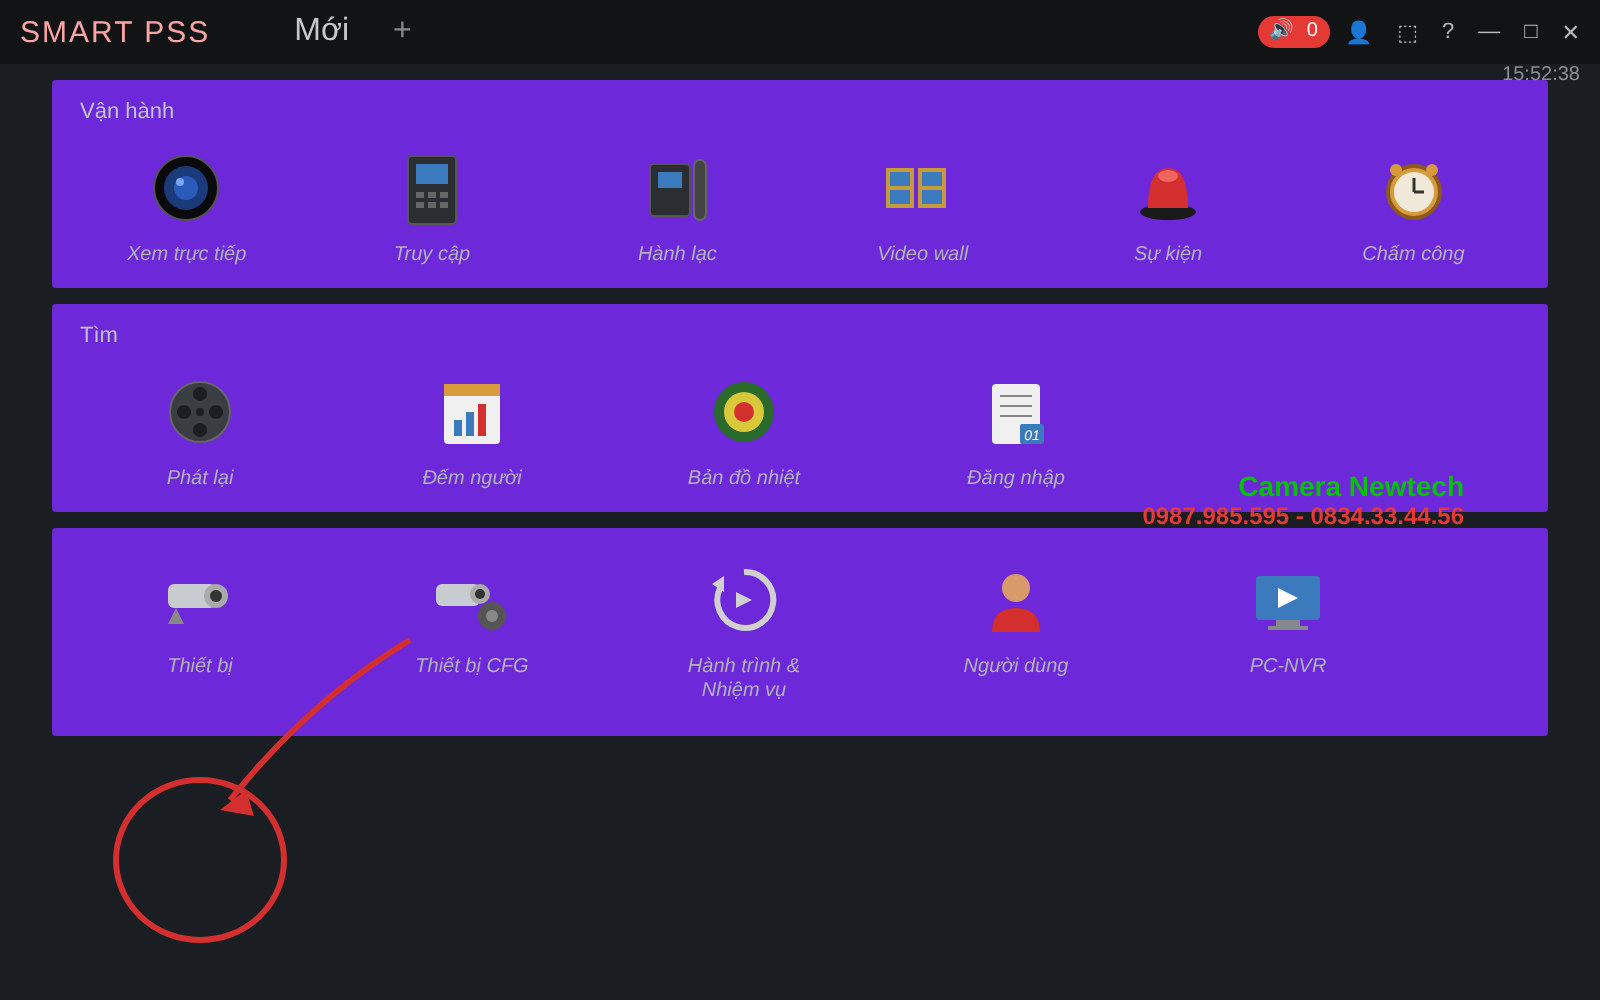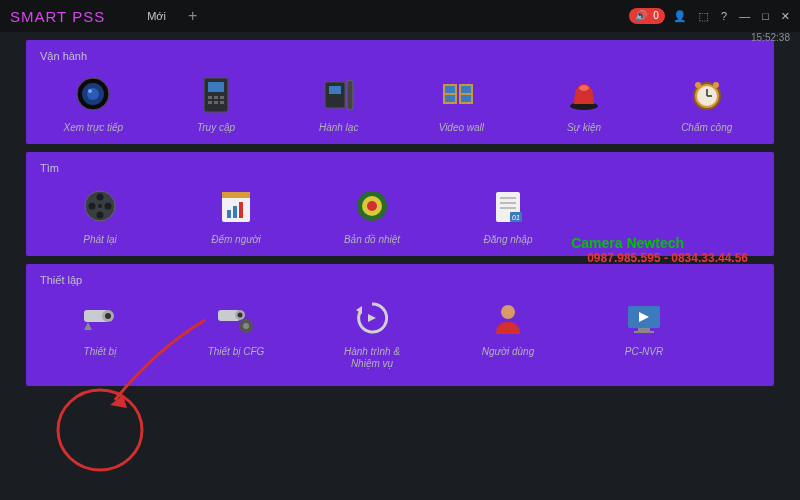--- a/index.html
+++ b/index.html
@@ -1,34 +1,34 @@
 <!DOCTYPE html>
 <html><head>
 <meta charset="utf-8">
 <style>
   * { box-sizing: border-box; margin: 0; padding: 0; }
   html, body { width: 800px; height: 500px; overflow: hidden; background: #1a1d21; font-family: Arial, sans-serif; color: #b8bcc0; }
   .titlebar { height: 32px; background: #111315; display: flex; align-items: center; padding: 0 10px; position: relative; }
-  .brand { color: #d946ef; font-size: 15px; font-weight: 300; letter-spacing: 1px; }
+  .brand { color: #fca5a5; font-size: 15px; font-weight: 300; letter-spacing: 1px; }
   .tabs { display: flex; align-items: center; margin-left: 40px; gap: 18px; }
-  .tab { color: #c8c8c8; font-size: 11px; cursor: pointer; padding: 4px 2px; }
+  .tab { color: #c8c8c8; font-size: 16px; cursor: pointer; padding: 4px 2px; }
   .tab.add { font-size: 16px; color: #888; }
   .win-controls { position: absolute; right: 6px; top: 0; height: 32px; display: flex; align-items: center; gap: 4px; }
   .pill { background: #e53935; border-radius: 10px; height: 16px; display: flex; align-items: center; padding: 0 6px; gap: 6px; }
   .pill-i { color: #fff; font-size: 10px; line-height: 1; }
   .wc { color: #bbb; font-size: 11px; cursor: pointer; padding: 0 4px; }
   .time { position: absolute; right: 10px; top: 32px; font-size: 10px; color: #8a8e92; }
   .body { padding: 8px 26px 0 26px; }
   .section { background: #6d28d9; border-radius: 2px; margin-bottom: 8px; padding: 10px 14px 6px 14px; }
   .sec-title { font-size: 11px; color: #c0c4c8; margin-bottom: 6px; }
   .grid { display: flex; gap: 16px; font-style: italic; }
   .item { width: 120px; display: flex; flex-direction: column; align-items: center; gap: 6px; cursor: pointer; padding: 4px 0; }
   .item .lbl { font-size: 10px; color: #b0b4b8; text-align: center; line-height: 1.2; white-space: pre-line; }
   .ico { width: 44px; height: 44px; display: flex; align-items: center; justify-content: center; }
-  .overlay-txt { position: absolute; right: 52px; top: 235px; text-align: left; pointer-events: none; }
+  .overlay-txt { position: absolute; right: 68px; top: 235px; text-align: right; pointer-events: none; }
   .ov1 { color: #00c400; font-size: 14px; font-weight: bold; }
   .ov2 { color: #e53935; font-size: 12px; font-weight: bold; margin-left: 16px; }
   .arrow-annot { position: absolute; left: 55px; top: 310px; pointer-events: none; }
 </style>
 </head>
 <body>
 
 <div class="titlebar">
   <div class="brand">SMART PSS</div>
   <div class="tabs">
@@ -178,21 +178,20 @@
               <rect x="22" y="26" width="12" height="10" fill="#3a7abd" rx="1"></rect>
               <text x="28" y="34" font-size="7" fill="#fff" text-anchor="middle">01</text>
             </svg>
         </div>
         <div class="lbl">Đăng nhập</div>
       </div>
     </div>
   </div>
 
   <div class="section" style="padding-bottom:12px;">
-    <div class="sec-title">Thiết lập</div>
     <div class="grid">
       <div class="item">
         <div class="ico">
           <svg width="44" height="40">
               <rect x="6" y="12" width="24" height="12" rx="3" fill="#c8ccd0"></rect>
               <circle cx="30" cy="18" r="6" fill="#aaa"></circle>
               <circle cx="30" cy="18" r="3" fill="#333"></circle>
               <path d="M 10 24 L 6 32 L 14 32 Z" fill="#888"></path>
             </svg>
         </div>

